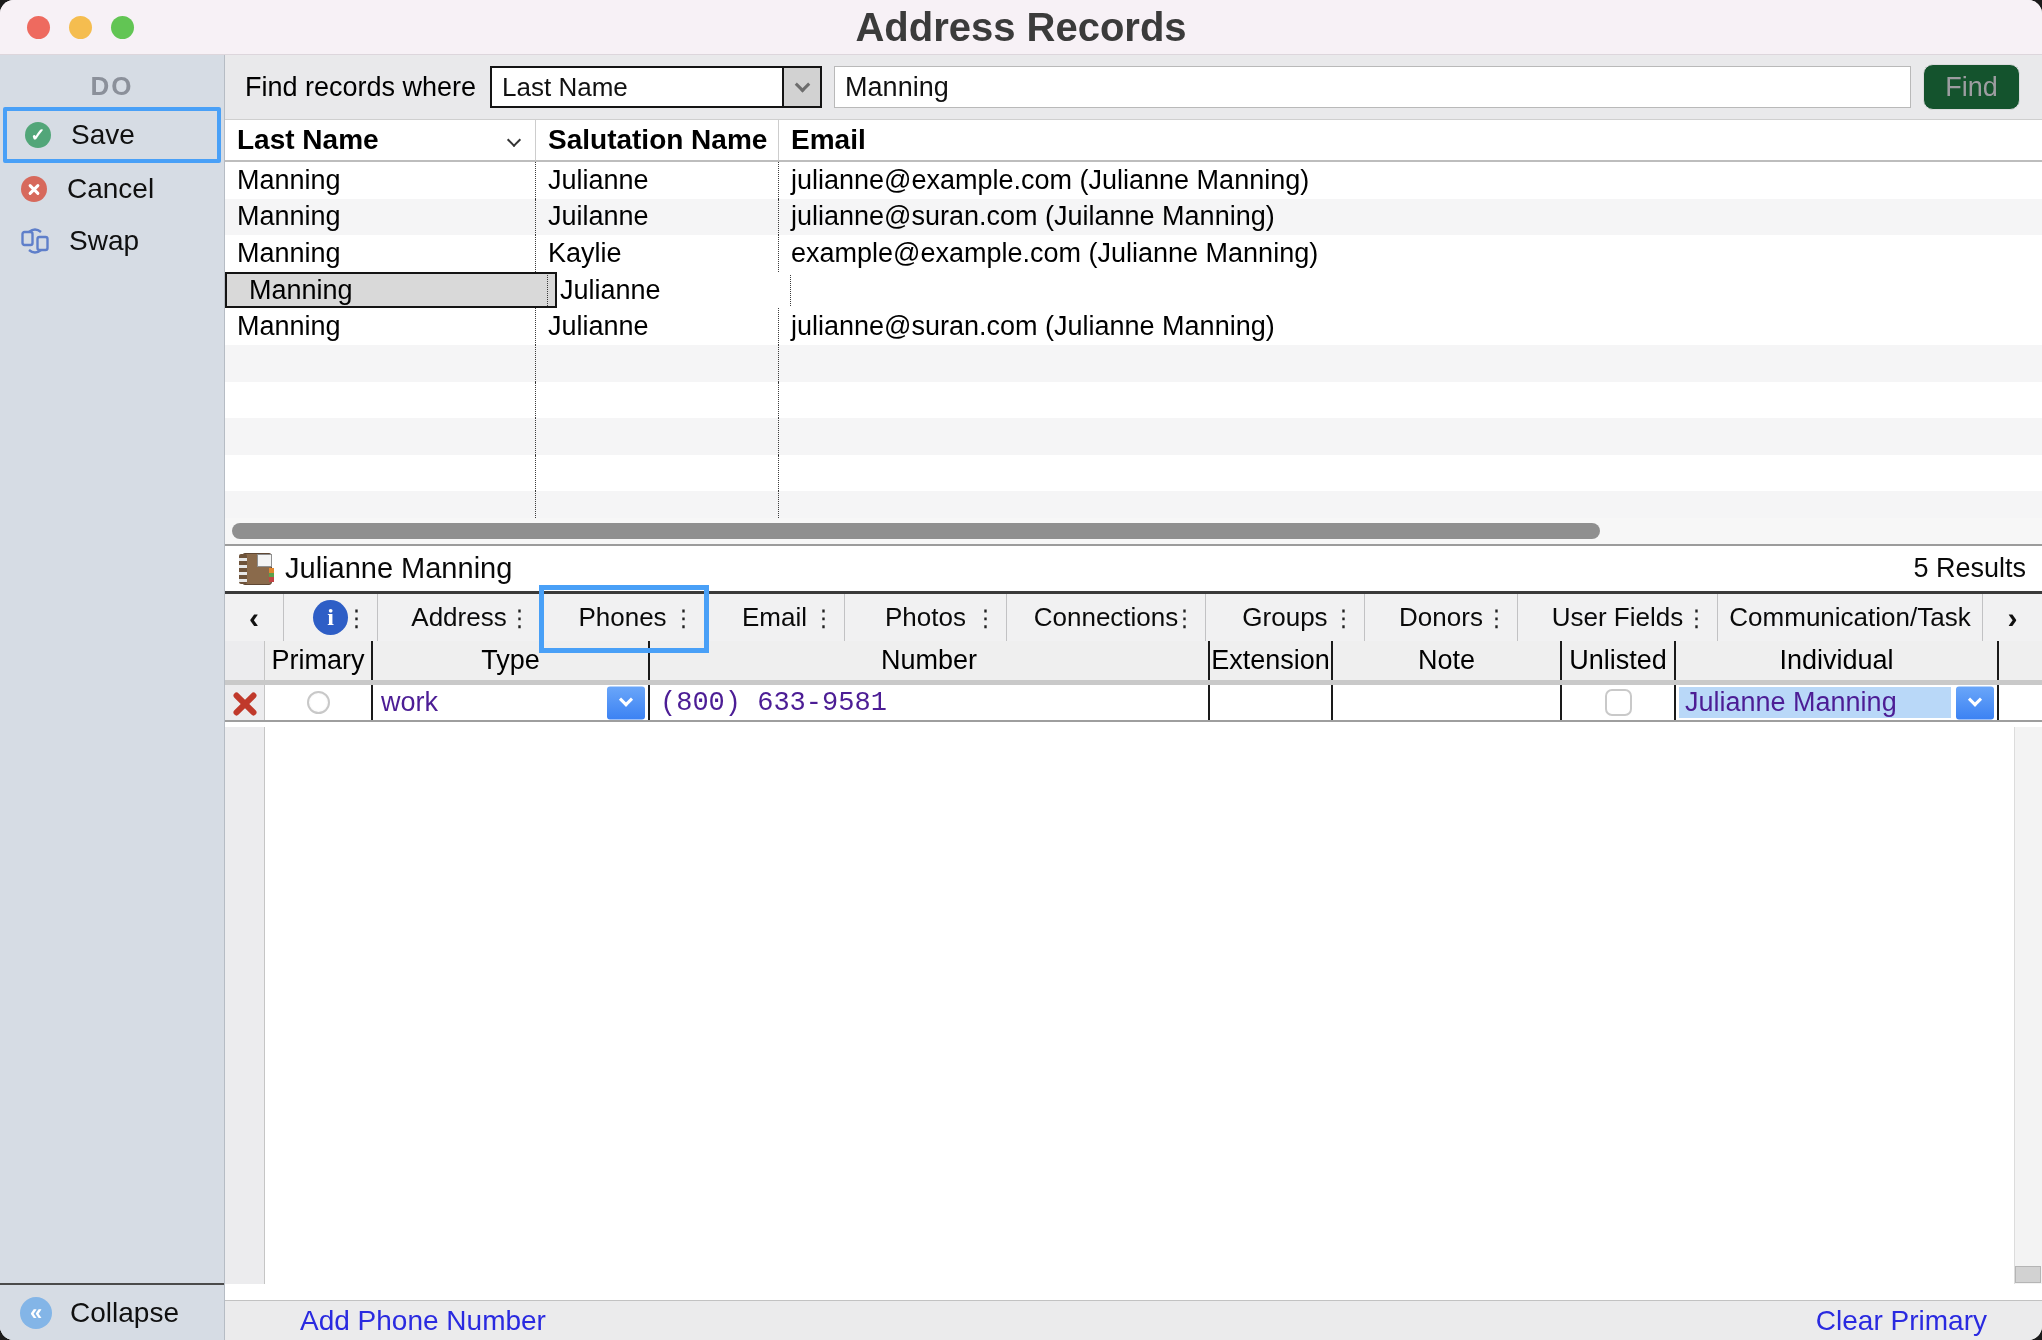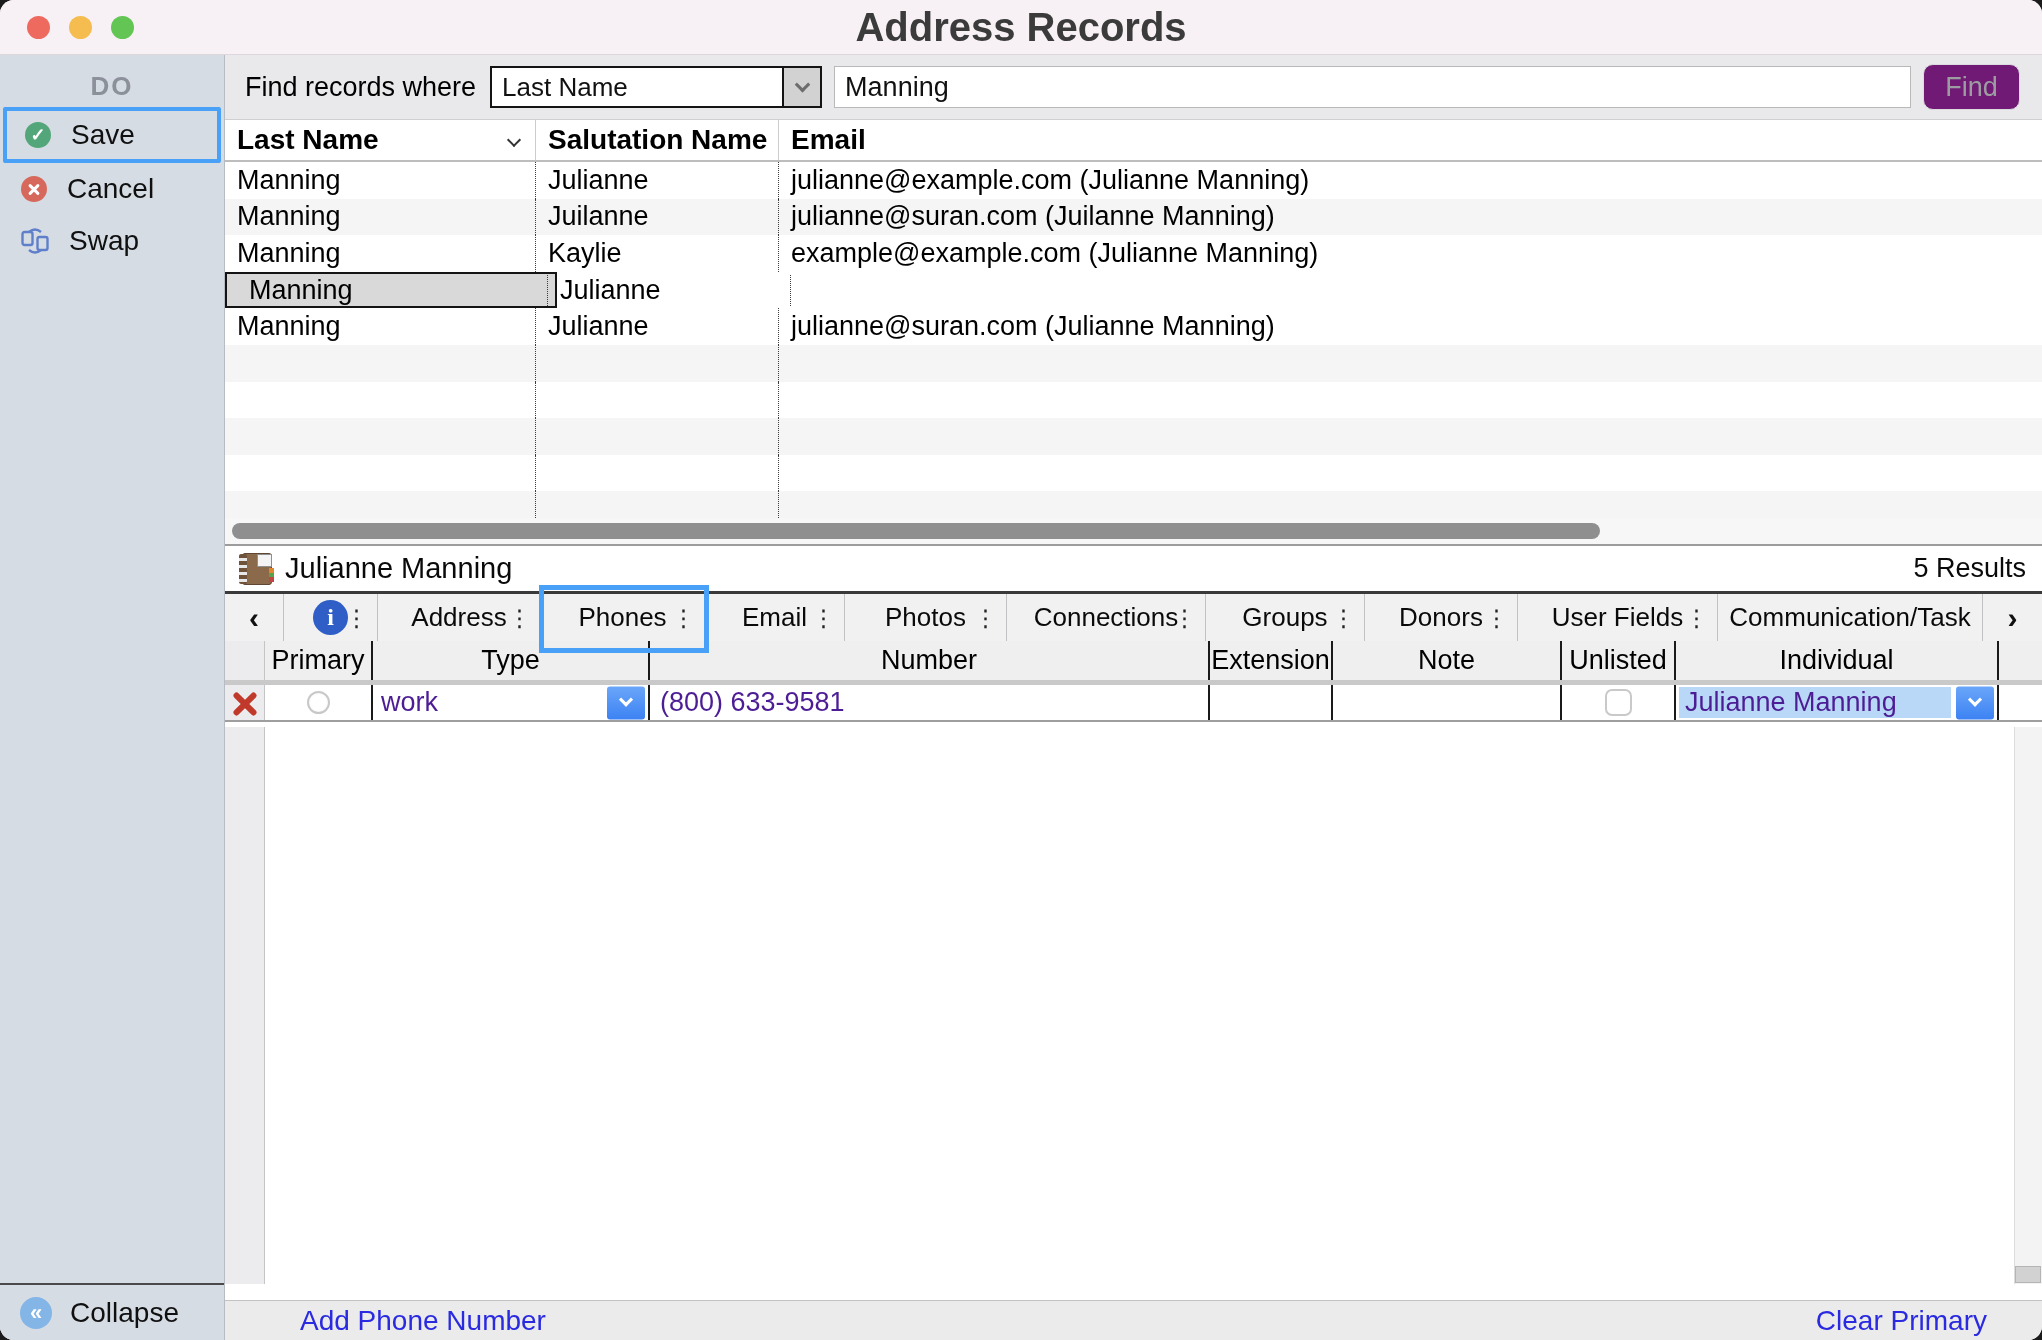--- a/index.html
+++ b/index.html
@@ -33,21 +33,21 @@
   
   .content { position: absolute; left: 225px; top: 55px; right: 0; bottom: 0; }
 
   
   .searchbar { height: 65px; background: #e9e9eb; border-bottom: 1px solid #cfcfcf; display: flex; align-items: center; padding: 0 22px 0 20px; gap: 12px; }
   .search-label { font-size: 27px; color: #000000; margin-right: 2px; }
   .sel { width: 332px; height: 42px; background: #fff; border: 2px solid #141414; display: flex; align-items: center; font-size: 26px; color: #111; padding-left: 10px; cursor: default; }
   .sel .chevbox { margin-left: auto; width: 38px; height: 100%; background: #d2d2d2; border-left: 2px solid #141414; display: flex; align-items: center; justify-content: center; }
   .chev-down { width: 11px; height: 11px; border-left: 3px solid #6d6d6d; border-bottom: 3px solid #6d6d6d; transform: rotate(-45deg) translate(2px,-2px); }
   .search-input { flex: 1; height: 42px; border: 1px solid #b9b9b9; font-size: 27px; font-family: "Liberation Sans", sans-serif; padding-left: 10px; color: #111; background: #fff; outline: none; }
-  .find-btn { width: 97px; height: 46px; background: #701a75; border: 1px solid #dcdcde; border-radius: 10px; font-size: 27px; color: #9d9da1; display: flex; align-items: center; justify-content: center; }
+  .find-btn { width: 97px; height: 46px; background: #14532d; border: 1px solid #dcdcde; border-radius: 10px; font-size: 27px; color: #9d9da1; display: flex; align-items: center; justify-content: center; }
 
   
   .res-header { height: 42px; display: grid; grid-template-columns: 311px 243px 1fr; background: #fff; border-bottom: 2px solid #bdbdbd; }
   .res-hcell { display: flex; align-items: center; padding-left: 12px; font-size: 28px; font-weight: bold; color: #000; }
   .res-hcell.b { border-right: 1px solid #cdcdcd; }
   .sort-chev { margin-left: auto; margin-right: 16px; width: 10px; height: 10px; border-left: 2px solid #333; border-bottom: 2px solid #333; transform: rotate(-45deg); }
   .res-body { height: 356px; overflow: hidden; }
   .res-row { height: 36.6px; display: grid; grid-template-columns: 311px 243px 1fr; background: #fff; }
   .res-row.alt { background: #f5f5f6; }
   .res-row.sel { background: #d9d9d9; }
@@ -90,21 +90,21 @@
   .p-cell.gut { background: #ececee; border-right: 1px solid #c5c5c5; justify-content: center; }
   .del-x { position: relative; width: 26px; height: 26px; }
   .del-x::before, .del-x::after { content: ""; position: absolute; left: -2px; top: 11px; width: 30px; height: 6px; border-radius: 3px; background: #c0392b; }
   .del-x::before { transform: rotate(45deg); }
   .del-x::after { transform: rotate(-45deg); }
   .radio { width: 23px; height: 23px; border-radius: 50%; border: 2px solid #c8c8c8; background: radial-gradient(#ffffff 55%, #efefef); margin: 0 auto; }
   .checkbox { width: 27px; height: 27px; border-radius: 7px; border: 2px solid #c9c9c9; background: #fff; margin: 0 auto; }
   .dd-btn { position: absolute; right: 3px; top: 50%; transform: translateY(-50%); width: 38px; height: 33px; border-radius: 3px; background: linear-gradient(#6aa6f9, #3c82f3); display: flex; align-items: center; justify-content: center; }
   .dd-btn .chev-down { border-color: #fff; width: 10px; height: 10px; border-width: 3px; }
   .type-text { padding-left: 8px; }
-  .num-text { padding-left: 10px; }
+  .num-text { padding-left: 10px; font-family: Liberation Mono, monospace; }
   .sel-highlight { position: absolute; left: 3px; top: 2px; bottom: 2px; right: 46px; background: #b9d8f8; display: flex; align-items: center; padding-left: 6px; font-size: 27px; white-space: nowrap; overflow: hidden; }
   .p-gutter { position: absolute; left: 0; top: 86px; bottom: 0; width: 40px; background: #ececee; border-right: 1px solid #c5c5c5; }
   .p-scrolltrack { position: absolute; right: 0; top: 86px; bottom: 0; width: 28px; background: #f3f3f3; border-left: 1px solid #dcdcdc; }
   .p-scrollbox { position: absolute; right: 1px; bottom: 1px; width: 26px; height: 17px; background: #d2d2d2; border: 1px solid #b5b5b5; }
 
   
   .bottombar { position: absolute; left: 0; right: 0; bottom: 0; height: 40px; background: #ebebec; border-top: 1px solid #c2c2c2; display: flex; align-items: center; }
   .link { font-size: 28px; color: #2a2ae0; cursor: pointer; }
   .add-link { margin-left: 75px; }
   .clear-link { margin-left: auto; margin-right: 55px; }

